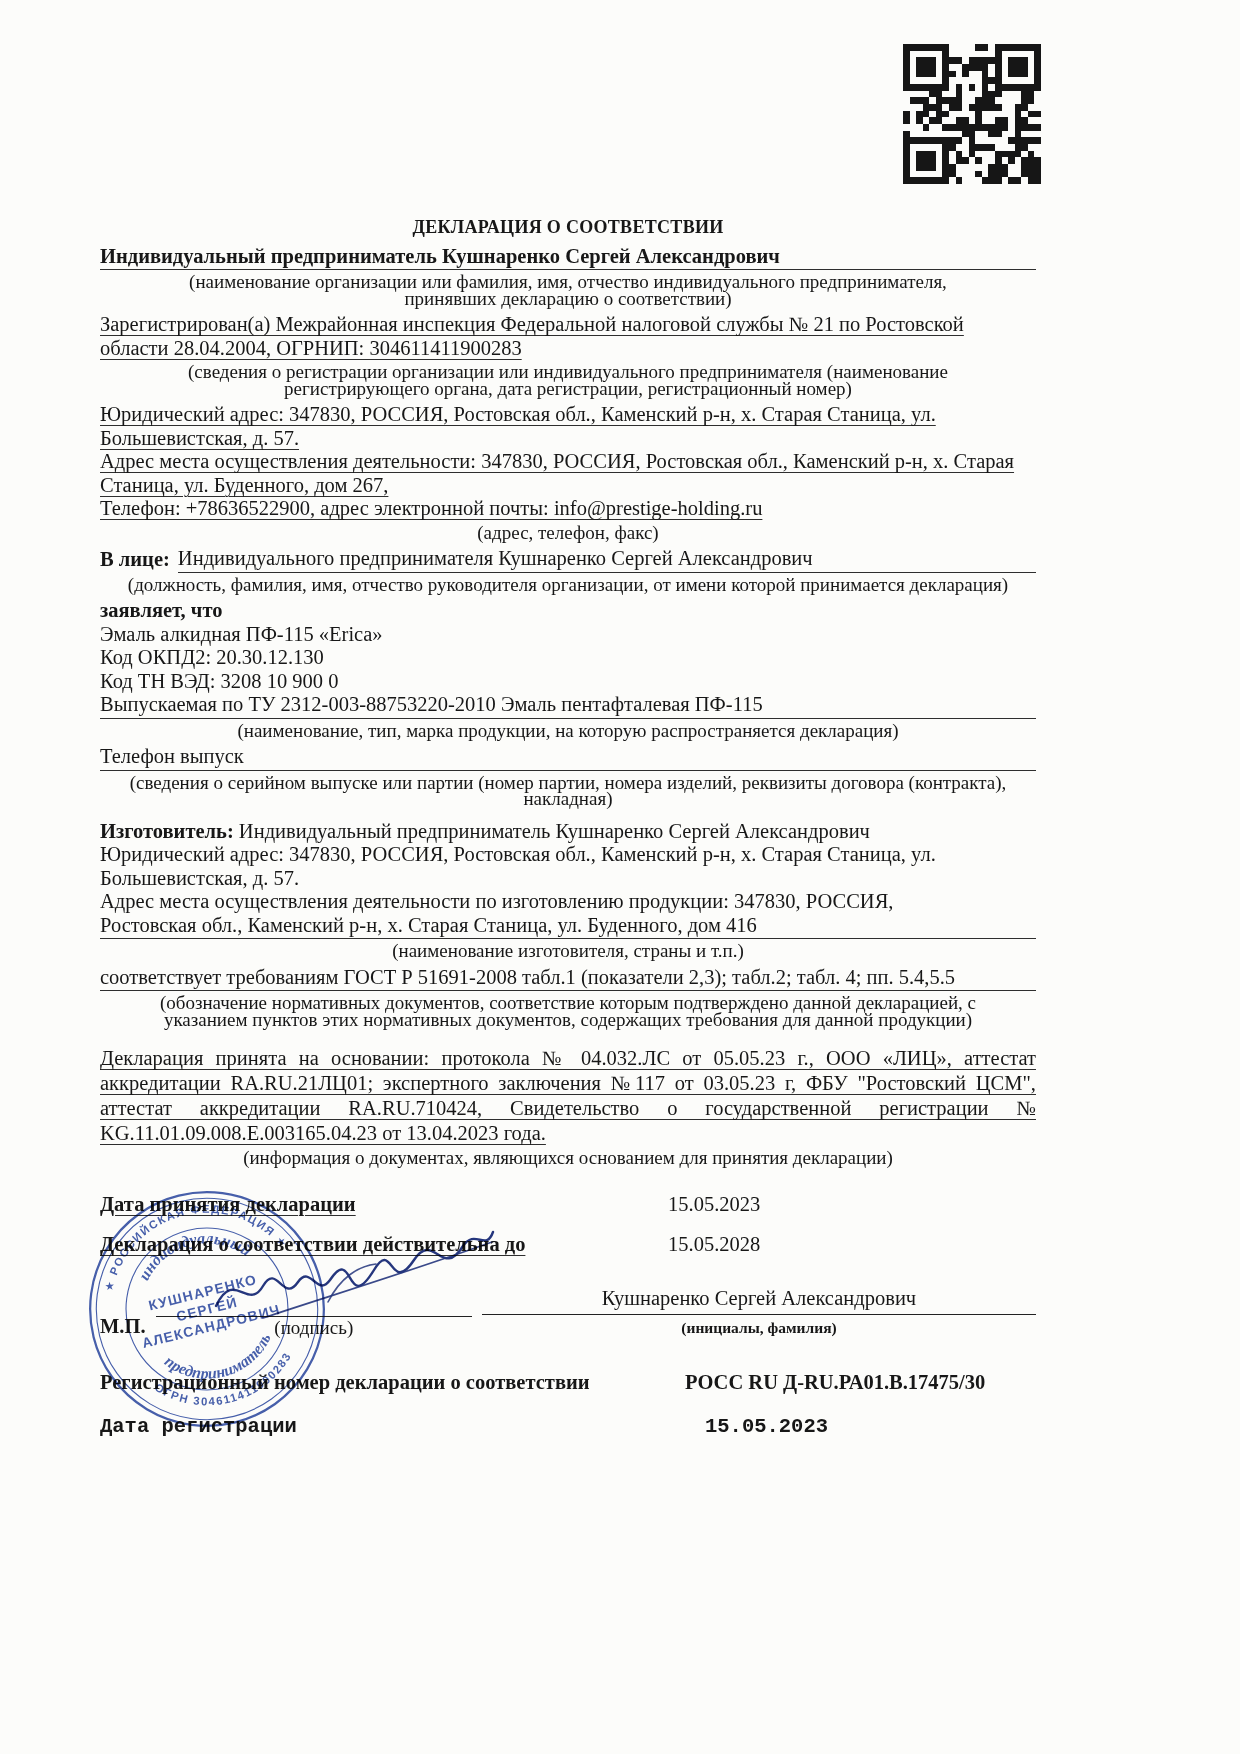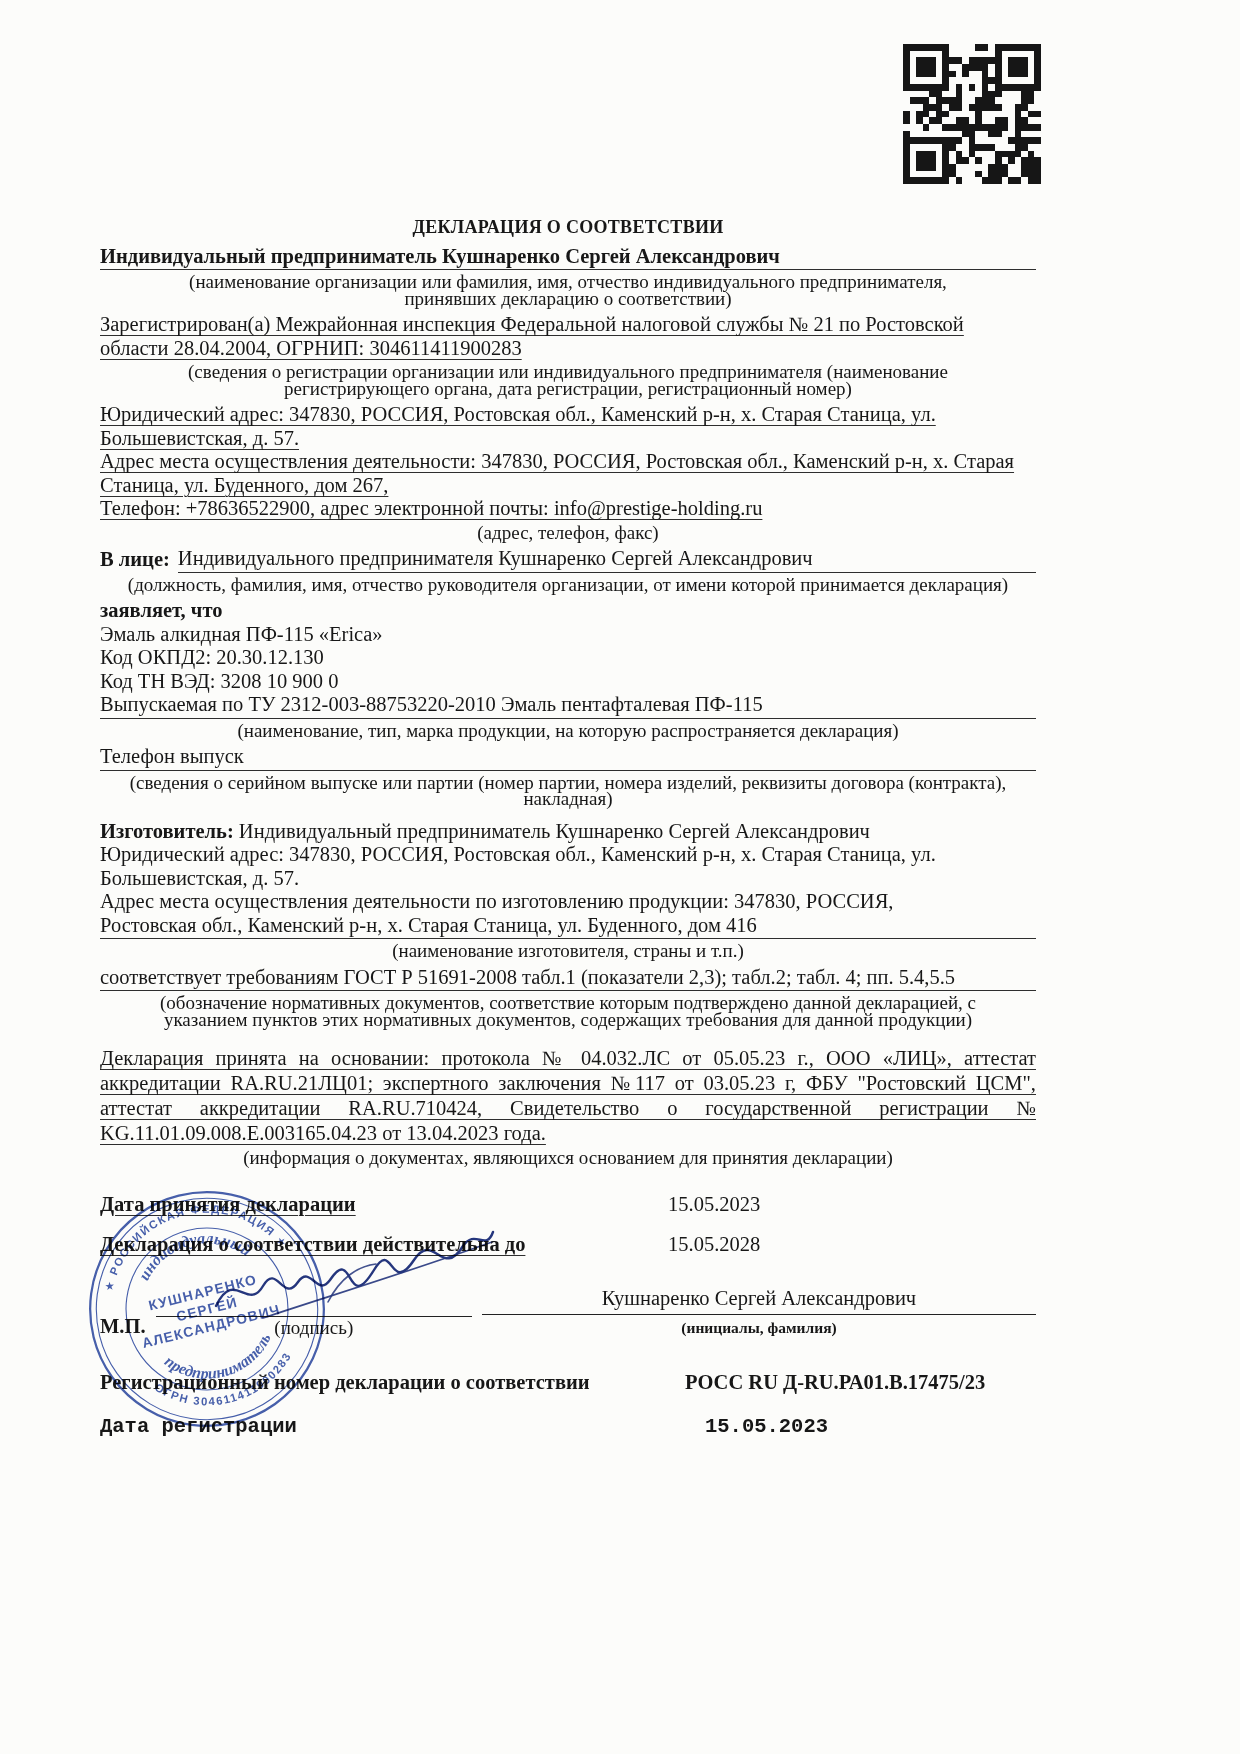--- a/index.html
+++ b/index.html
@@ -625,21 +625,21 @@
       </div>
       <div class="sig-right">
         <div class="signer-name">Кушнаренко Сергей Александрович</div>
         <div class="sig-rule" style="height:4px;"></div>
         <div class="caption cap-initials">(инициалы, фамилия)</div>
       </div>
     </div>
 
     <div class="footer-row num">
       <span class="flbl1">Регистрационный номер декларации о соответствии</span>
-      <span>РОСС RU Д-RU.РА01.В.17475/23</span>
+      <span>РОСС RU Д-RU.РА01.В.17475/30</span>
     </div>
     <div class="footer-row date">
       <span class="flbl2">Дата регистрации</span>
       <span>15.05.2023</span>
     </div>
 
   </div>
 
   <div class="stamp">
     <svg viewBox="0 0 240 240" width="246" height="246">

